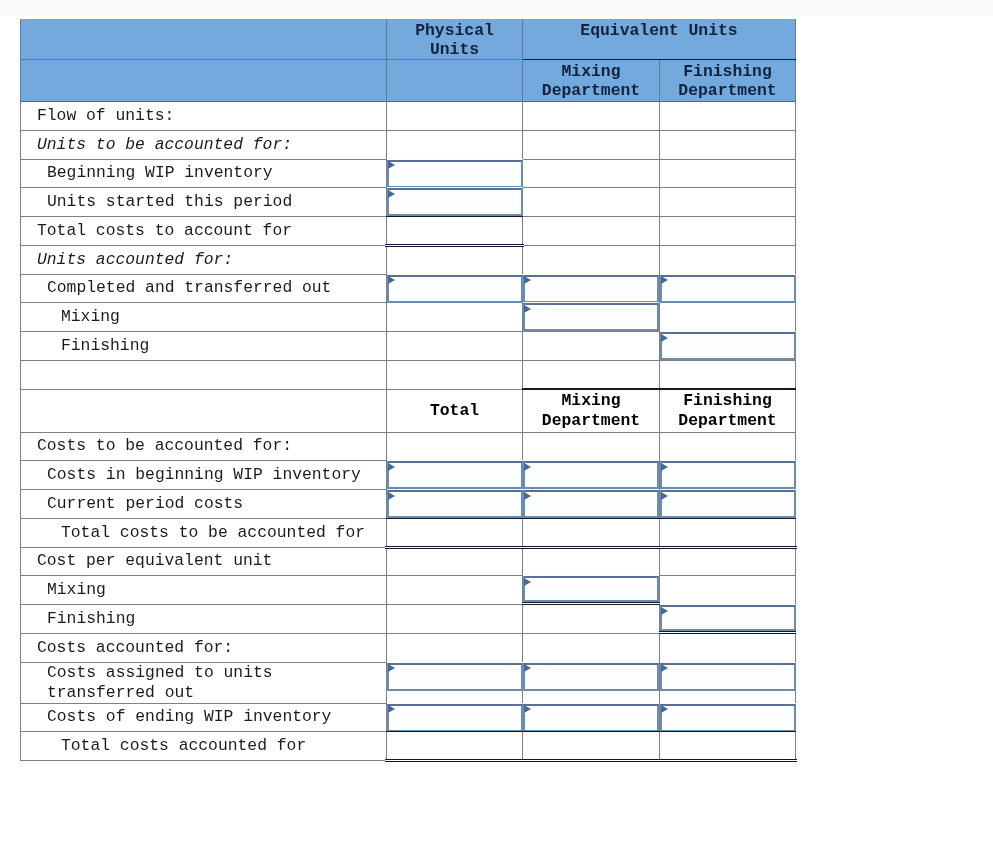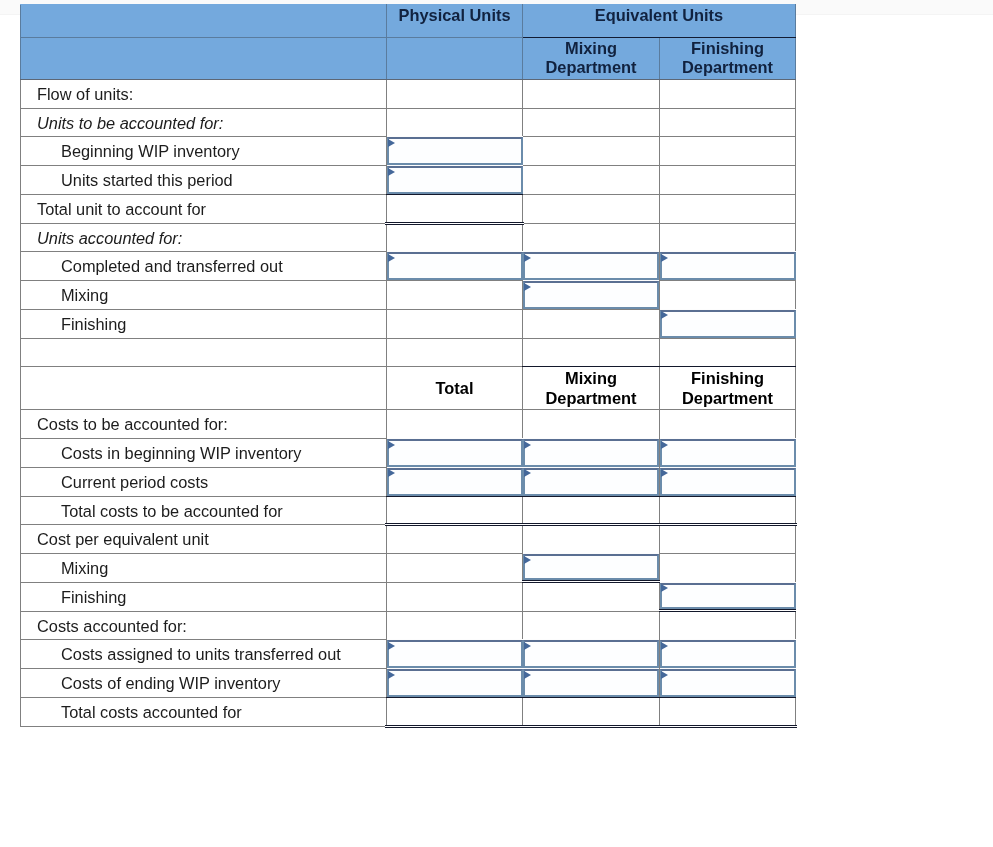--- a/index.html
+++ b/index.html
@@ -1,37 +1,37 @@
 <!DOCTYPE html>
 <html style="--header-fill: #74a9dd; --header-text: #11223f; --grid-line: #808080; --input-border: #6b8cab; --input-marker: #44689a; --rule-dark: #13182b; --label-text: #1c1c1c;"><head>
 <meta charset="utf-8">
 <style>
   :root{--header-fill:#74a9dd;--header-text:#11223f;--grid-line:#808080;--input-border:#6b8cab;--input-marker:#44689a;--rule-dark:#13182b;--label-text:#1c1c1c;}
   html,body{margin:0;padding:0;}
   body{width:993px;height:847px;background:#ffffff;font-family:"Liberation Sans",sans-serif;overflow:hidden;}
   #topstrip{position:absolute;left:0;top:0;width:993px;height:15px;background:#fafafa;border-bottom:1px solid #f4f4f4;box-sizing:border-box;}
-  #wrap{position:absolute;left:20px;top:4px;}
+  #wrap{position:absolute;left:20px;top:19px;font-family:Liberation Mono, monospace;}
   table.sheet{border-collapse:collapse;table-layout:fixed;border-spacing:0;}
   table.sheet td{border:1px solid var(--grid-line);padding:0;vertical-align:middle;}
   .c0{width:366px;}
   .c1{width:136px;}
   .c2{width:137px;}
   .c3{width:136px;}
   tr.hdrrow td{background:var(--header-fill);color:var(--header-text);font-weight:bold;text-align:center;font-size:16.4px;border-color:#5a7c9e;}
   tr.hdrrow1 td{height:32.8px;box-sizing:border-box;vertical-align:top;padding-top:1px;line-height:19px;border-top:1px solid var(--header-fill);}
   tr.hdrrow td.darkb{border-bottom:1.5px solid #121c33;}
   tr.hdrrow td.darkl{border-left:1px solid #1a2c4a;}
   table.sheet td.darkbot{position:relative;}
   .botrule{position:absolute;left:-1px;right:-1px;bottom:-1px;height:1.5px;background:var(--rule-dark);}
   tr.hdrrow2 td{height:42.1px;line-height:19px;box-sizing:border-box;border-bottom:1.5px solid #5d6775;}
   tr.drow{height:28.75px;}
   tr.drow td{height:28.75px;box-sizing:border-box;line-height:20px;}
   tr.hdr3row td{height:43px;box-sizing:border-box;}
   table.sheet td.lbl{font-size:16.35px;color:var(--label-text);padding-left:16px;text-align:left;}
-  table.sheet td.i1{padding-left:40px;}
+  table.sheet td.i1{padding-left:26px;}
   table.sheet td.i2{padding-left:40px;}
   .it{font-style:italic;}
     .hdr3{text-align:center;font-weight:bold;font-size:16.4px;color:#000;line-height:19px;}
   table.sheet td.totcell{position:relative;}
   .totbox{position:absolute;left:-1px;top:-1px;right:-1px;bottom:-1px;border-top:1px solid var(--rule-dark);pointer-events:none;}
   .totbox i{position:absolute;left:-1px;right:-1px;bottom:-1px;height:3px;border-top:1px solid var(--rule-dark);border-bottom:1px solid var(--rule-dark);background:#fff;box-sizing:border-box;display:block;}
   table.sheet td.inputcell{position:relative;}
   .inputcell.hasdbl .inbox{height:26px;}
   .dblrule{position:absolute;left:-1px;right:-1px;bottom:-1px;height:3px;border-top:1px solid var(--rule-dark);border-bottom:1px solid var(--rule-dark);background:#fff;box-sizing:border-box;}
   .inbox{box-sizing:border-box;position:absolute;left:0px;top:0px;width:136px;height:28px;border:2px solid var(--input-border);border-top:2px solid #5a6f92;background:#fdfeff;box-shadow:0 -1px 0 0 #fdfdfd;}
@@ -83,21 +83,21 @@
         </tr>
         <tr class="drow">
           <td class="lbl i1">Units started this period</td>
           <td class="inputcell">
             <div class="inbox"></div>
           </td>
           <td></td>
           <td></td>
         </tr>
         <tr class="drow">
-          <td class="lbl">Total unit to account for</td>
+          <td class="lbl">Total costs to account for</td>
           <td class="totcell">
             <div class="totbox">
               <i></i>
             </div>
           </td>
           <td></td>
           <td></td>
         </tr>
         <tr class="drow">
           <td class="lbl it">Units accounted for:</td>

